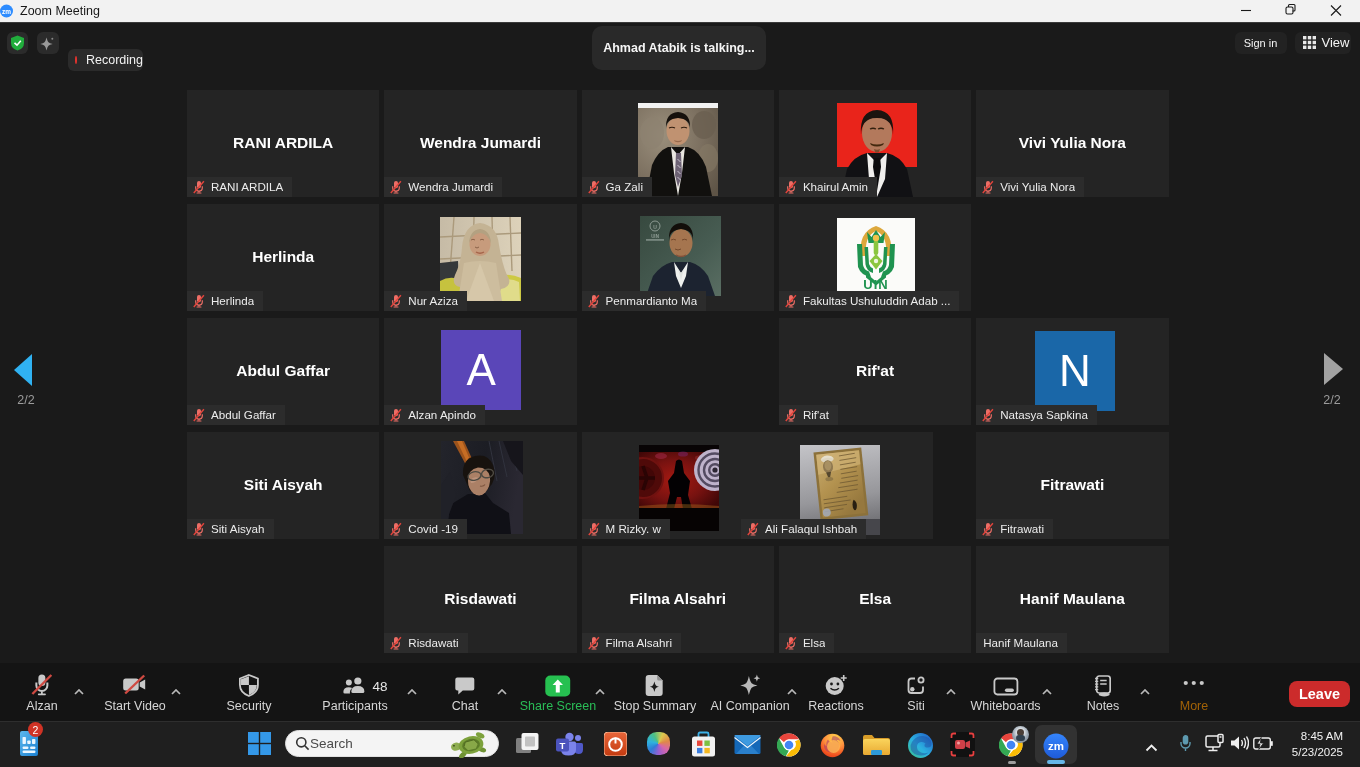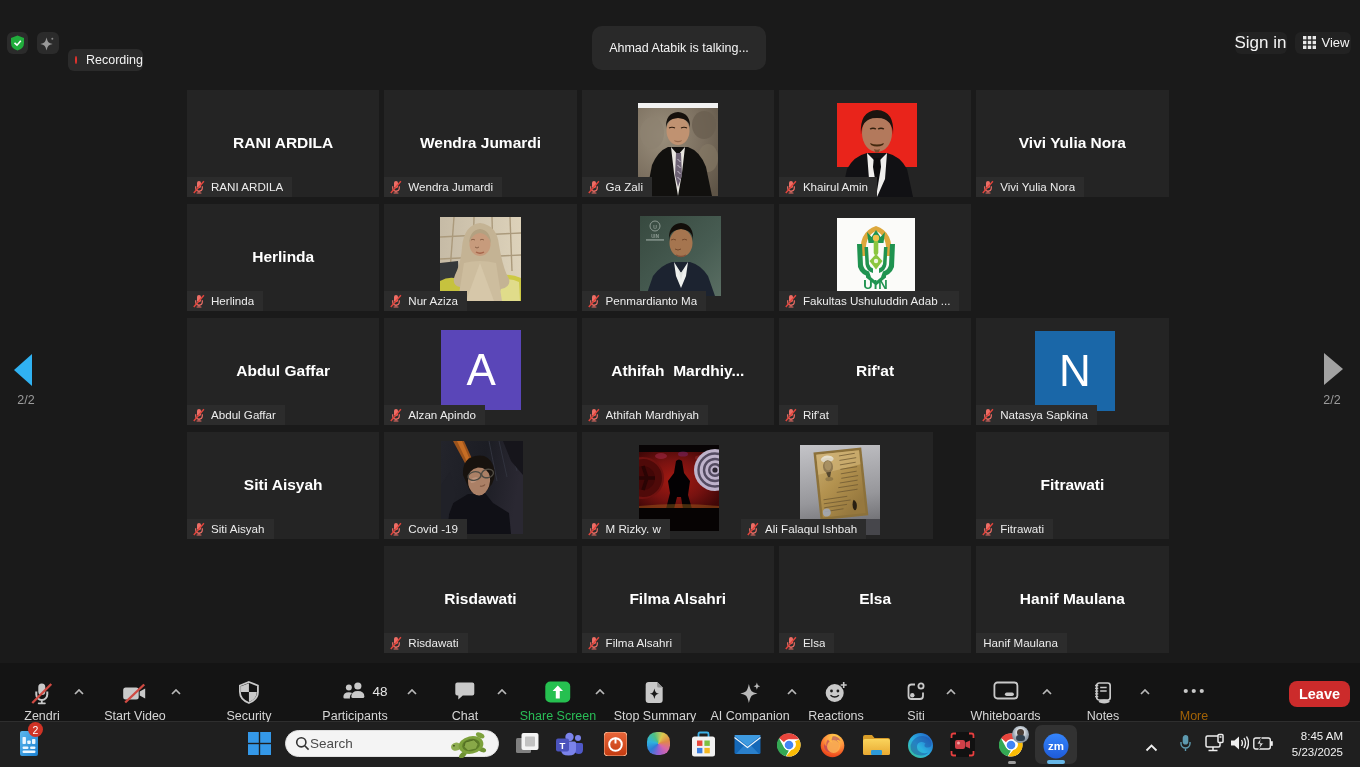--- a/index.html
+++ b/index.html
@@ -8,68 +8,83 @@
 .app {position:absolute;left:0;top:23px;width:1360px;height:640px;background:#1a1a1a}
 .tile {position:absolute;width:192.4px;height:106.5px;background:#242424}
 .nm {position:absolute;left:0;right:0;top:0;bottom:0;display:flex;align-items:center;justify-content:center;color:#fff;font-weight:700;font-size:15.5px;white-space:pre}
 .lbl {position:absolute;left:0;bottom:0;height:20px;background:#2c2c2c;display:flex;align-items:center;padding:0 9px 0 5px;gap:5px;max-width:178.4px;z-index:3}
 .lbl span {font-size:11.6px;color:#ececec;white-space:nowrap;overflow:hidden}
 .lbl.nomic {padding-left:7px}
 .med {position:absolute;z-index:1}
 .mz {flex:0 0 auto}
 .toolbar {position:absolute;left:0;top:663px;width:1360px;height:58px;background:#141414;border-bottom:1px solid #2e2e2e}
 .ti {position:absolute;top:0;transform:translateX(-50%);text-align:center}
-.tic {height:26px;margin-top:18px;display:flex;align-items:flex-start;justify-content:center}
+.tic {height:26px;margin-top:8px;display:flex;align-items:flex-end;justify-content:center}
 .til {font-size:12.5px;margin-top:2px;white-space:nowrap}
 .car {position:absolute;top:18px}
 .leave {position:absolute;left:1289px;top:17.5px;width:61px;height:26px;background:#cc2b2b;border-radius:8px;color:#fff;font-weight:700;font-size:14.5px;display:flex;align-items:center;justify-content:center}
 .taskbar {position:absolute;left:0;top:722px;width:1360px;height:45px;background:#1f1f1f}
 .tbi {position:absolute}
 .hbtn {position:absolute;height:22px;background:#2b2b2b;border-radius:6px;display:flex;align-items:center}
 </style></head>
 <body>
 <div id="stage">
+<div class="titlebar">
+  <svg style="position:absolute;left:0;top:4px" width="14" height="14" viewBox="0 0 14 14">
+        <circle cx="6.5" cy="7" r="6.5" fill="#2d8cff"></circle>
+        <text x="6.5" y="9.5" font-size="6.5" font-weight="700" fill="#fff" text-anchor="middle" font-family="Liberation Sans,sans-serif">zm</text>
+      </svg>
+  <span style="position:absolute;left:20px;top:4px;font-size:12.5px;color:#191919">Zoom Meeting</span>
+  <svg style="position:absolute;left:1240px;top:0" width="120px" height="22" viewBox="0 0 120 22">
+        <g stroke="#1a1a1a" stroke-width="1.1" fill="none">
+  <line x1="1" y1="10.5" x2="11" y2="10.5"></line>
+  <rect x="46" y="7" width="7" height="7" rx="1.5"></rect>
+          <path d="M48.5 7 V5.5 q0 -1 1 -1 h4.5 q1 0 1 1 V10 q0 1 -1 1 H52.5"></path>
+  <path d="M91 5.5 L101 15.5 M101 5.5 L91 15.5"></path>
+        </g>
+      </svg>
+</div>
 <div class="app">
   <div class="hbtn" style="left:7px;top:9px;width:21px;justify-content:center">
         <svg width="15" height="16" viewBox="0 0 15 16">
           <path d="M7.5 0.5 L14 3 V8 Q14 13.5 7.5 15.5 Q1 13.5 1 8 V3Z" fill="#21ad3c"></path>
           <path d="M4.5 7.8 L7 10.2 L10.8 5.8" stroke="#fff" stroke-width="1.6" fill="none"></path>
         </svg>
       </div>
   <div class="hbtn" style="left:36.5px;top:9px;width:22px;justify-content:center">
         <svg width="15" height="15" viewBox="0 0 15 15">
           <path d="M6.5 1.5 q1 4 2 4.8 q1 0.9 4.2 1.7 q-3.2 0.8 -4.2 1.7 q-1 0.8 -2 4.8 q-1 -4 -2 -4.8 q-1 -0.9 -4.2 -1.7 q3.2 -0.8 4.2 -1.7 q1 -0.8 2 -4.8z" fill="#999"></path>
           <circle cx="12.3" cy="2.8" r="1" fill="#888"></circle>
         </svg>
       </div>
   <div class="hbtn" style="left:68px;top:26px;width:75px">
         <span style="width:8px;height:8px;border-radius:50%;background:#e8332e;margin-left:7px"></span>
         <span style="margin-left:9px;font-size:12.5px;color:#f2f2f2">Recording</span>
       </div>
   <div class="hbtn" style="left:1234.5px;top:8.5px;width:52px;background:#222;justify-content:center">
-        <span style="font-size:17px;color:#f4f4f4">Sign in</span>
+        <span style="font-size:11px;color:#f4f4f4">Sign in</span>
       </div>
   <div class="hbtn" style="left:1294.5px;top:8.5px;width:56px;background:#222">
         <svg style="margin-left:8px" width="13" height="13" viewBox="0 0 13 13">
           <g fill="#e8e8e8">
             <rect x="0" y="0" width="3.4" height="3.4"></rect>
             <rect x="4.8" y="0" width="3.4" height="3.4"></rect>
             <rect x="9.6" y="0" width="3.4" height="3.4"></rect>
             <rect x="0" y="4.8" width="3.4" height="3.4"></rect>
             <rect x="4.8" y="4.8" width="3.4" height="3.4"></rect>
             <rect x="9.6" y="4.8" width="3.4" height="3.4"></rect>
             <rect x="0" y="9.6" width="3.4" height="3.4"></rect>
             <rect x="4.8" y="9.6" width="3.4" height="3.4"></rect>
             <rect x="9.6" y="9.6" width="3.4" height="3.4"></rect>
           </g>
         </svg>
         <span style="margin-left:6px;font-size:13px;color:#f4f4f4">View</span>
       </div>
   <div style="position:absolute;left:592px;top:3px;width:174px;height:44px;background:#292929;border-radius:10px;display:flex;align-items:center;justify-content:center">
-        <span style="font-size:12.5px;font-weight:400;color:#f5f5f5">Ahmad Atabik is talking...</span>
+        <span style="font-size:12.5px;font-weight:700;color:#f5f5f5">Ahmad Atabik is talking...</span>
       </div>
   <div class="tile" style="left:187px;top:67px">
         <div class="nm">RANI ARDILA</div>
         <div class="lbl">
           <svg class="mz" width="14" height="14" viewBox="0 0 14 14">
 <g fill="#ec6e66">
               <rect x="5" y="1" width="4" height="7.2" rx="2"></rect>
 <path d="M3.1 6.3 v1.5 a3.9 3.9 0 0 0 7.8 0 V6.3 h-1.2 v1.5 a2.7 2.7 0 0 1-5.4 0 V6.3z"></path>
 <rect x="6.4" y="11" width="1.2" height="1.6"></rect>
               <rect x="4.5" y="12.4" width="5" height="1.1" rx="0.55"></rect>
@@ -321,35 +336,20 @@
           <svg class="mz" width="14" height="14" viewBox="0 0 14 14">
 <g fill="#ec6e66">
               <rect x="5" y="1" width="4" height="7.2" rx="2"></rect>
 <path d="M3.1 6.3 v1.5 a3.9 3.9 0 0 0 7.8 0 V6.3 h-1.2 v1.5 a2.7 2.7 0 0 1-5.4 0 V6.3z"></path>
 <rect x="6.4" y="11" width="1.2" height="1.6"></rect>
               <rect x="4.5" y="12.4" width="5" height="1.1" rx="0.55"></rect>
             </g>
 <line x1="1.8" y1="12.9" x2="11.9" y2="1.3" stroke="#e0443c" stroke-width="1.5"></line>
           </svg>
           <span>Alzan Apindo</span>
-        </div>
-      </div>
-<div class="tile" style="left:581.6px;top:295px">
-        <div class="nm">Athifah  Mardhiy...</div>
-        <div class="lbl">
-          <svg class="mz" width="14" height="14" viewBox="0 0 14 14">
-<g fill="#ec6e66">
-              <rect x="5" y="1" width="4" height="7.2" rx="2"></rect>
-<path d="M3.1 6.3 v1.5 a3.9 3.9 0 0 0 7.8 0 V6.3 h-1.2 v1.5 a2.7 2.7 0 0 1-5.4 0 V6.3z"></path>
-<rect x="6.4" y="11" width="1.2" height="1.6"></rect>
-              <rect x="4.5" y="12.4" width="5" height="1.1" rx="0.55"></rect>
-            </g>
-<line x1="1.8" y1="12.9" x2="11.9" y2="1.3" stroke="#e0443c" stroke-width="1.5"></line>
-          </svg>
-          <span>Athifah Mardhiyah</span>
         </div>
       </div>
 <div class="tile" style="left:778.9px;top:295px">
         <div class="nm">Rif'at</div>
         <div class="lbl">
           <svg class="mz" width="14" height="14" viewBox="0 0 14 14">
 <g fill="#ec6e66">
               <rect x="5" y="1" width="4" height="7.2" rx="2"></rect>
 <path d="M3.1 6.3 v1.5 a3.9 3.9 0 0 0 7.8 0 V6.3 h-1.2 v1.5 a2.7 2.7 0 0 1-5.4 0 V6.3z"></path>
 <rect x="6.4" y="11" width="1.2" height="1.6"></rect>
@@ -610,21 +610,21 @@
           <svg width="25" height="25" viewBox="0 0 25 25">
             <g fill="#c9c9c9">
               <rect x="9" y="2.5" width="7" height="11.5" rx="3.5"></rect>
               <path d="M6 10.5 v3 a6.5 6.5 0 0 0 13 0 v-3 h-2 v3 a4.5 4.5 0 0 1-9 0 v-3z"></path>
               <rect x="11.6" y="19.5" width="1.8" height="2.6"></rect>
               <rect x="8.5" y="21.6" width="8" height="1.6" rx="0.8"></rect>
             </g>
             <line x1="3" y1="22" x2="22" y2="3" stroke="#cf4a42" stroke-width="2.4"></line>
           </svg>
         </div>
-        <div class="til" style="color:#d6d6d6">Zendri</div>
+        <div class="til" style="color:#d6d6d6">Alzan</div>
       </div>
       <div class="car" style="left:74px"><svg width="10" height="6" viewBox="0 0 10 6">
           <path d="M1 5 L5 1 L9 5" stroke="#b9b9b9" stroke-width="1.7" fill="none"></path>
         </svg></div>
 <div class="ti" style="left:135px">
         <div class="tic">
           <svg width="27" height="25" viewBox="0 0 27 25">
             <g fill="#c9c9c9">
               <rect x="2" y="6.5" width="15.5" height="12" rx="2.5"></rect>
               <path d="M18.5 10.5 L24 7.5 L24 17.5 L18.5 14.5Z"></path>

